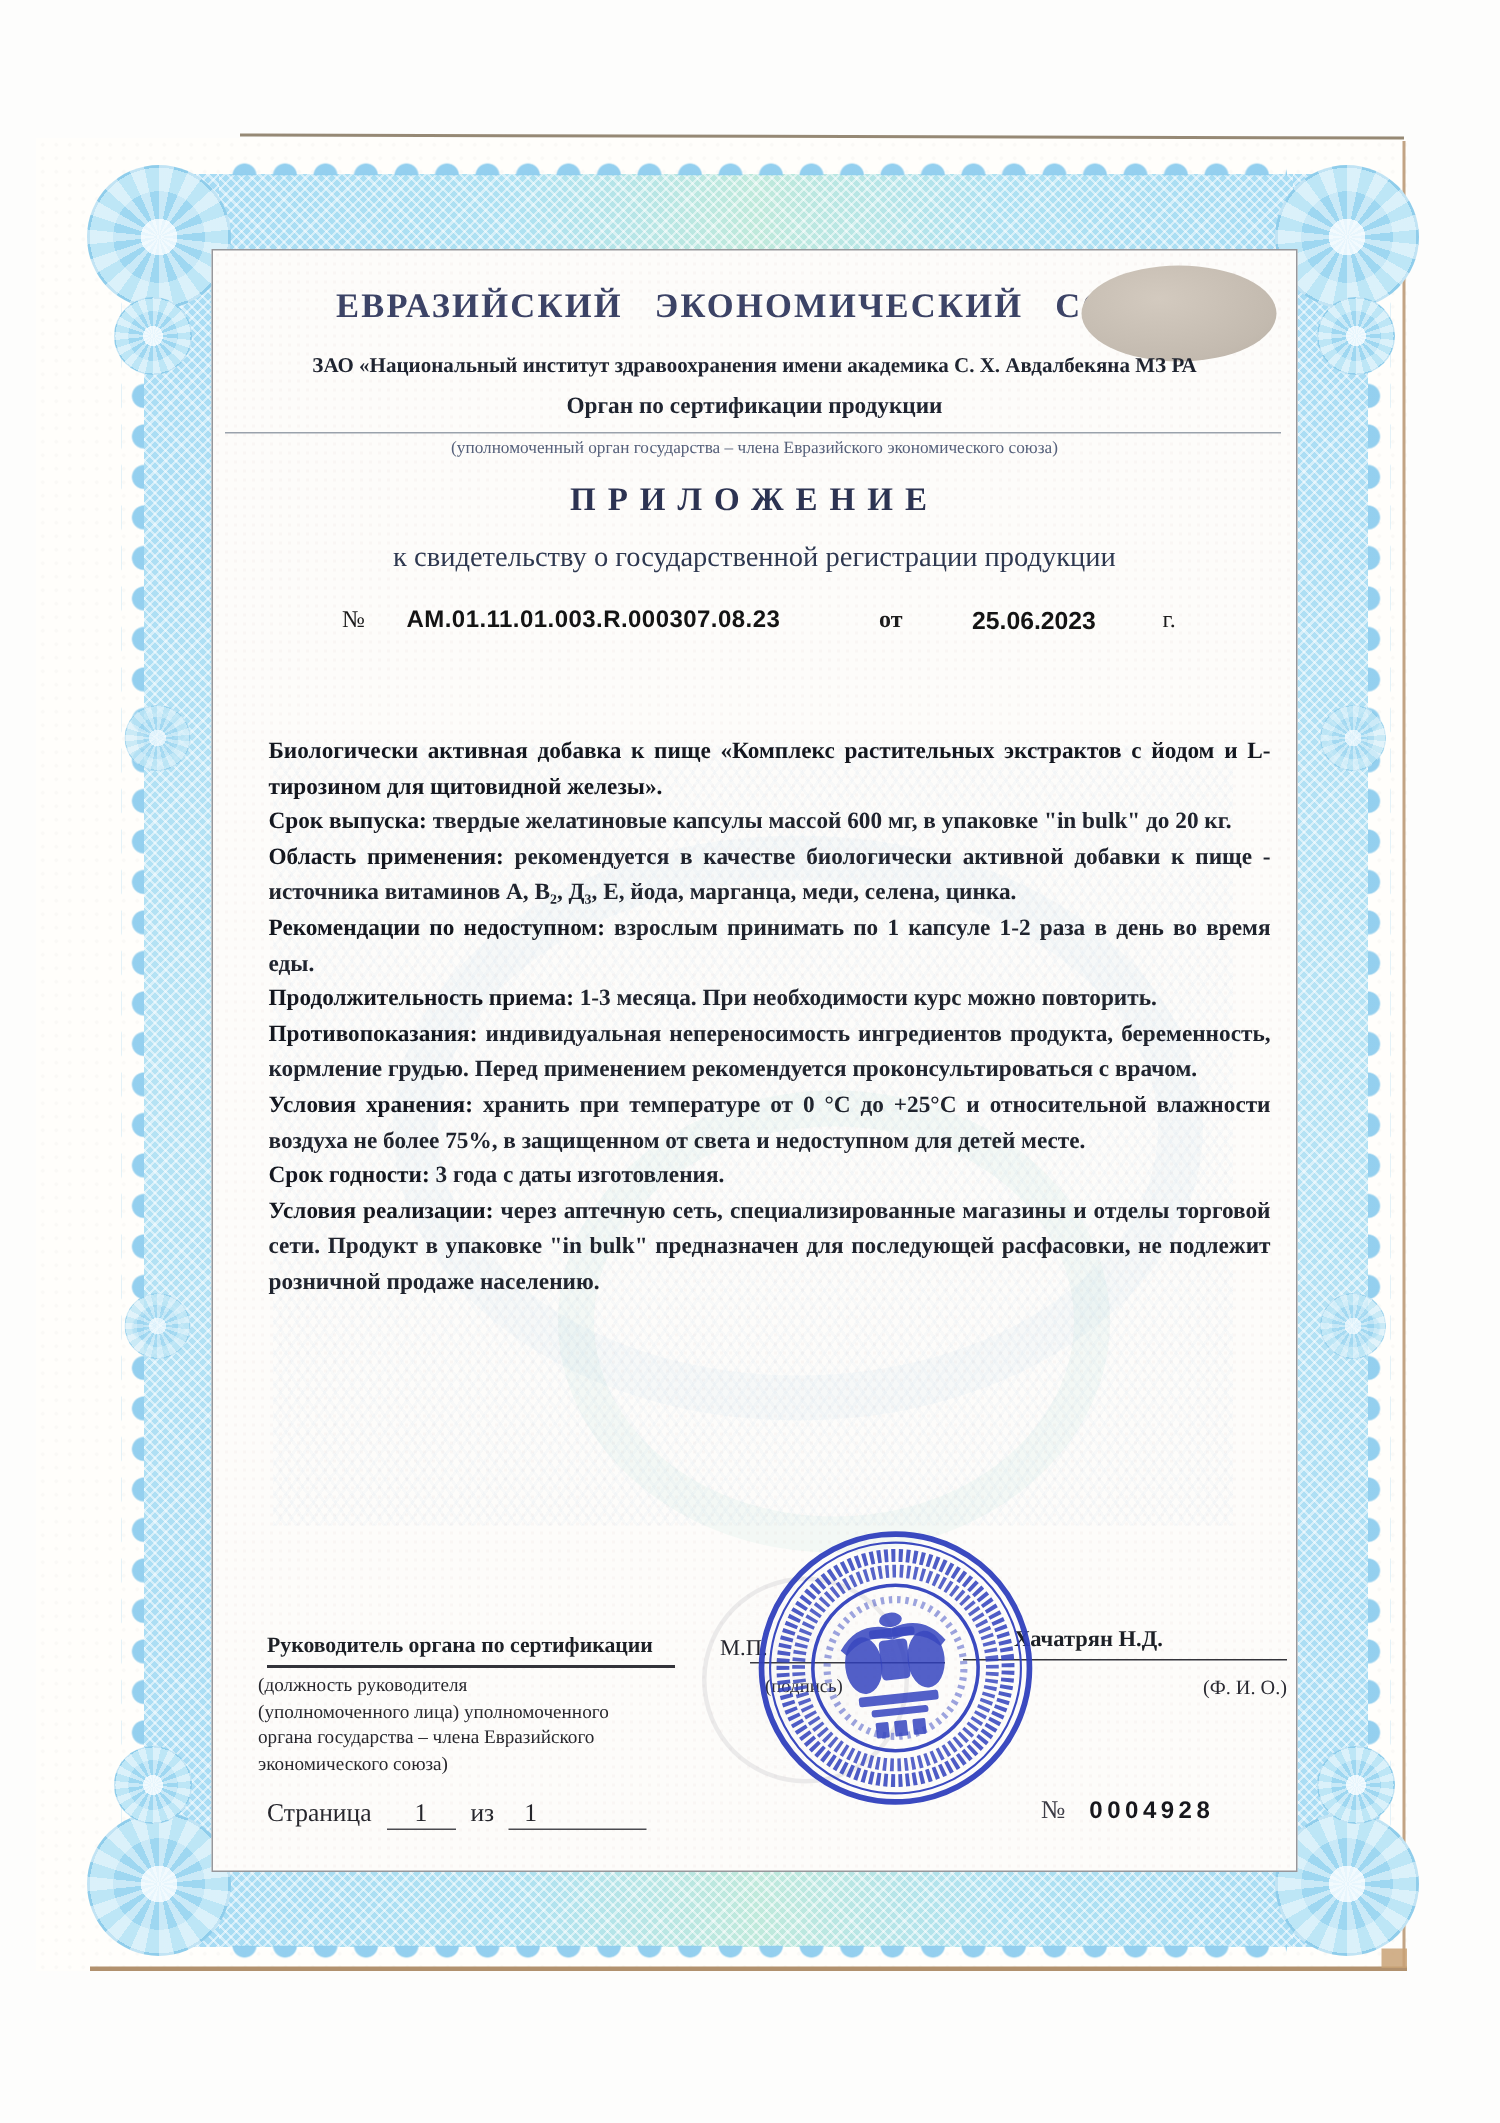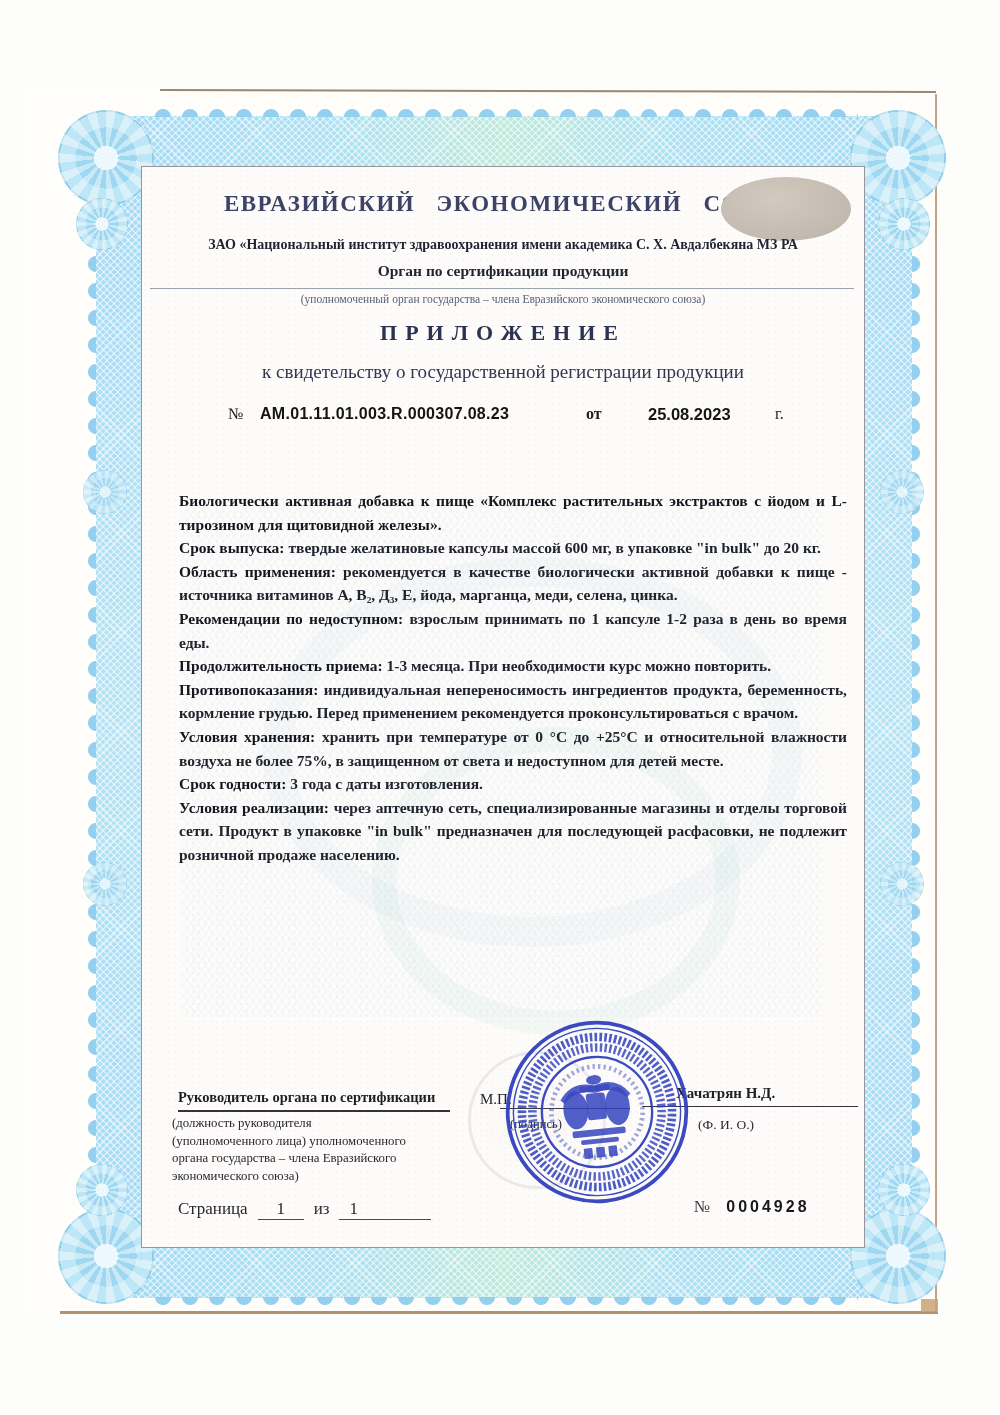--- a/index.html
+++ b/index.html
@@ -72,41 +72,41 @@
   .org1{left:0;top:70px;width:100%;text-align:center;font-weight:700;font-size:14px;color:#1f2430;}
   .org2{left:0;top:95px;width:100%;text-align:center;font-weight:700;font-size:15.5px;color:#1f2430;}
   .org-rule{left:8px;top:121px;width:704px;border-top:1.5px solid #9aa2ac;}
   .org-note{left:0;top:126px;width:100%;text-align:center;font-size:11.5px;color:#55607a;}
   .doc-title{left:0;top:153px;width:100%;text-align:center;font-weight:700;font-size:22px;
              letter-spacing:8px;color:#2c3352;}
   .doc-subtitle{left:0;top:194px;width:100%;text-align:center;font-size:19px;color:#2e3850;}
 
   .reg-row{left:0;top:238px;width:100%;height:24px;color:#1c1c1c;}
   .reg-no{left:86px;font-size:16px;}
-  .reg-num{left:118px;font-family:"Liberation Sans","DejaVu Sans",sans-serif;font-weight:700;font-size:16px;letter-spacing:.3px;color:#141414;}
+  .reg-num{left:129px;font-family:"Liberation Sans","DejaVu Sans",sans-serif;font-weight:700;font-size:16px;letter-spacing:.3px;color:#141414;}
   .reg-from{left:444px;font-size:16px;font-weight:bold;}
   .reg-date{left:506px;font-family:"Liberation Sans","DejaVu Sans",sans-serif;font-weight:700;font-size:16.5px;color:#141414;}
   .reg-year{left:633px;font-size:16px;}
 
   .body-text{left:37px;top:322px;width:668px;font-size:15.5px;line-height:23.6px;
              color:#20242e;text-align:justify;font-weight:bold;}
   .body-text p{margin:0;}
   .body-text b{color:#14171f;}
 
   .faint-seal{left:326px;top:884px;width:132px;height:132px;border-radius:50%;
               border:3px solid rgba(130,130,140,.14);
               background:radial-gradient(circle,rgba(160,160,170,.05),transparent 70%);}
   .sig-head{left:36px;top:922px;width:272px;font-weight:700;font-size:14.5px;color:#1d2026;
             border-bottom:2px solid #33333a;padding-bottom:4px;}
   .sig-mp{left:338px;top:924px;font-size:15px;color:#24242c;}
   .sig-line{left:358px;top:941px;width:130px;border-top:1.6px solid #3a3a42;}
   .sig-name{left:500px;top:918px;width:216px;font-weight:700;font-size:15px;color:#1d2026;
             border-bottom:1.8px solid #33333a;padding:0 0 4px 34px;box-sizing:border-box;}
   .sig-podpis{left:368px;top:950px;font-size:12.5px;color:#2c2c34;}
-  .sig-fio{left:556px;top:950px;width:160px;text-align:left;font-size:13.5px;color:#2a2a32;}
+  .sig-fio{left:556px;top:950px;width:160px;text-align:right;font-size:13.5px;color:#2a2a32;}
   .sig-pos{left:30px;top:948px;font-size:12.8px;line-height:17.5px;color:#27272d;}
   .stamp{left:360px;top:850px;width:190px;height:190px;transform:rotate(-6deg);opacity:.94;}
 
   .page-row{left:36px;top:1032px;font-size:17px;color:#26262c;}
   .page-row .u{display:inline-block;border-bottom:1.6px solid #4a4a50;}
   .u1{width:46px;text-align:center;margin:0 10px;}
   .u2{width:82px;text-align:left;padding-left:10px;margin-left:10px;}
   .serial{left:552px;top:1030px;}
   .serial-no{font-size:17px;color:#3c3c46;margin-right:16px;}
   .serial-digits{font-family:Liberation Sans, sans-serif;font-weight:700;
@@ -160,21 +160,21 @@
     <div class="abs org-rule"></div>
     <div class="abs doc-title">ПРИЛОЖЕНИЕ</div>
 
     <div class="abs org-note">(уполномоченный орган государства – члена Евразийского экономического союза)</div>
     <div class="abs doc-subtitle">к свидетельству о государственной регистрации продукции</div>
 
     <div class="abs reg-row">
       <span class="abs reg-no">№</span>
       <span class="abs reg-num">AM.01.11.01.003.R.000307.08.23</span>
       <span class="abs reg-from">от</span>
-      <span class="abs reg-date">25.08.2023</span>
+      <span class="abs reg-date">25.06.2023</span>
       <span class="abs reg-year">г.</span>
     </div>
 
     <div class="abs body-text">
       <p><b>Биологически активная добавка к пище «Комплекс растительных экстрактов с йодом и L-тирозином для щитовидной железы».</b> <span></span></p>
       <p><b>Срок выпуска:</b> <span>твердые желатиновые капсулы массой 600 мг, в упаковке "in bulk" до 20 кг.</span></p>
       <p><b>Область применения:</b> <span>рекомендуется в качестве биологически активной добавки к пище - источника витаминов А, В₂, Д₃, Е, йода, марганца, меди, селена, цинка.</span></p>
       <p><b>Рекомендации по недоступном:</b> <span>взрослым принимать по 1 капсуле 1-2 раза в день во время еды.</span></p>
       <p><b>Продолжительность приема:</b> <span>1-3 месяца. При необходимости курс можно повторить.</span></p>
       <p><b>Противопоказания:</b> <span>индивидуальная непереносимость ингредиентов продукта, беременность, кормление грудью. Перед применением рекомендуется проконсультироваться с врачом.</span></p>

